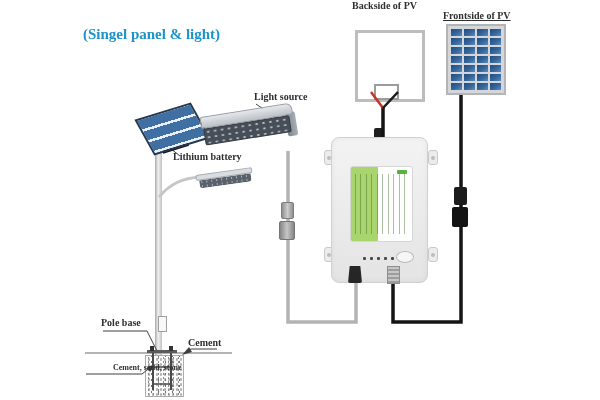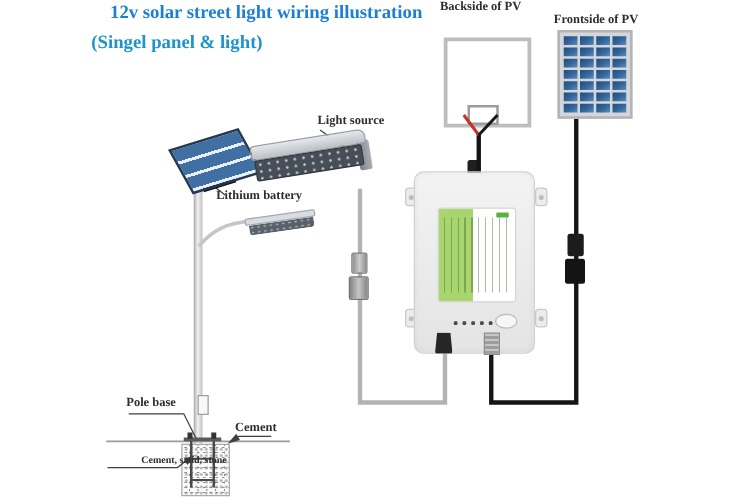--- a/index.html
+++ b/index.html
@@ -2,24 +2,24 @@
 <html><head>
 <meta charset="utf-8">
 <style>
   html,body{margin:0;padding:0;background:#fff;}
   #canvas{position:relative;width:600px;height:400px;background:#fff;overflow:hidden;
           font-family:"Liberation Serif",serif;}
   .abs{position:absolute;}
 
   
   .title1{left:88px;top:2px;font-size:15px;font-weight:bold;color:#1b7fd4;white-space:nowrap;z-index:20;}
-  .title2{left:73px;top:26px;font-size:15px;font-weight:bold;color:#1e93c8;white-space:nowrap;z-index:20;}
+  .title2{left:83px;top:26px;font-size:15px;font-weight:bold;color:#1e93c8;white-space:nowrap;z-index:20;}
   .lbl{font-size:10px;font-weight:bold;color:#2e2e2e;white-space:nowrap;z-index:20;}
   .lbl-backside{left:352px;top:0;}
-  .lbl-frontside{left:443px;top:10px;}
+  .lbl-frontside{left:443px;top:10px;text-decoration:underline;}
   .lbl-south{left:106px;top:93px;font-size:9.5px;}
   .lbl-light{left:254px;top:91px;}
   .lbl-lithium{left:173px;top:151px;}
   .lbl-polebase{left:101px;top:317px;}
   .lbl-ground{left:188px;top:337px;}
   .lbl-cement{left:86px;top:363px;font-size:8px;margin-left:27px;}
 
   
   .backside-panel{left:355px;top:30px;width:70px;height:72px;background:#fff;
                   border:3px solid #bdbdbd;box-sizing:border-box;z-index:4;}
@@ -100,21 +100,20 @@
             border:1px solid #343a41;border-radius:2px;box-sizing:border-box;
             background-image:radial-gradient(#b9c1cb 1px,transparent 1.4px);background-size:7px 5.5px;}
 
   svg.wires{position:absolute;left:0;top:0;z-index:5;}
 </style>
 </head>
 <body>
 
 <div id="canvas">
 
-  <div class="abs title1">12v solar street light wiring illustration</div>
   <div class="abs title2">(Singel panel &amp; light)</div>
 
   <div class="abs lbl lbl-backside">Backside of PV</div>
   <div class="abs lbl lbl-frontside">Frontside of PV</div>
   <div class="abs lbl lbl-light">Light source</div>
   <div class="abs lbl lbl-lithium">Lithium battery</div>
   <div class="abs lbl lbl-polebase">Pole base</div>
   <div class="abs lbl lbl-ground">Cement</div>
   <div class="abs lbl lbl-cement">Cement, sand, stone</div>
 

